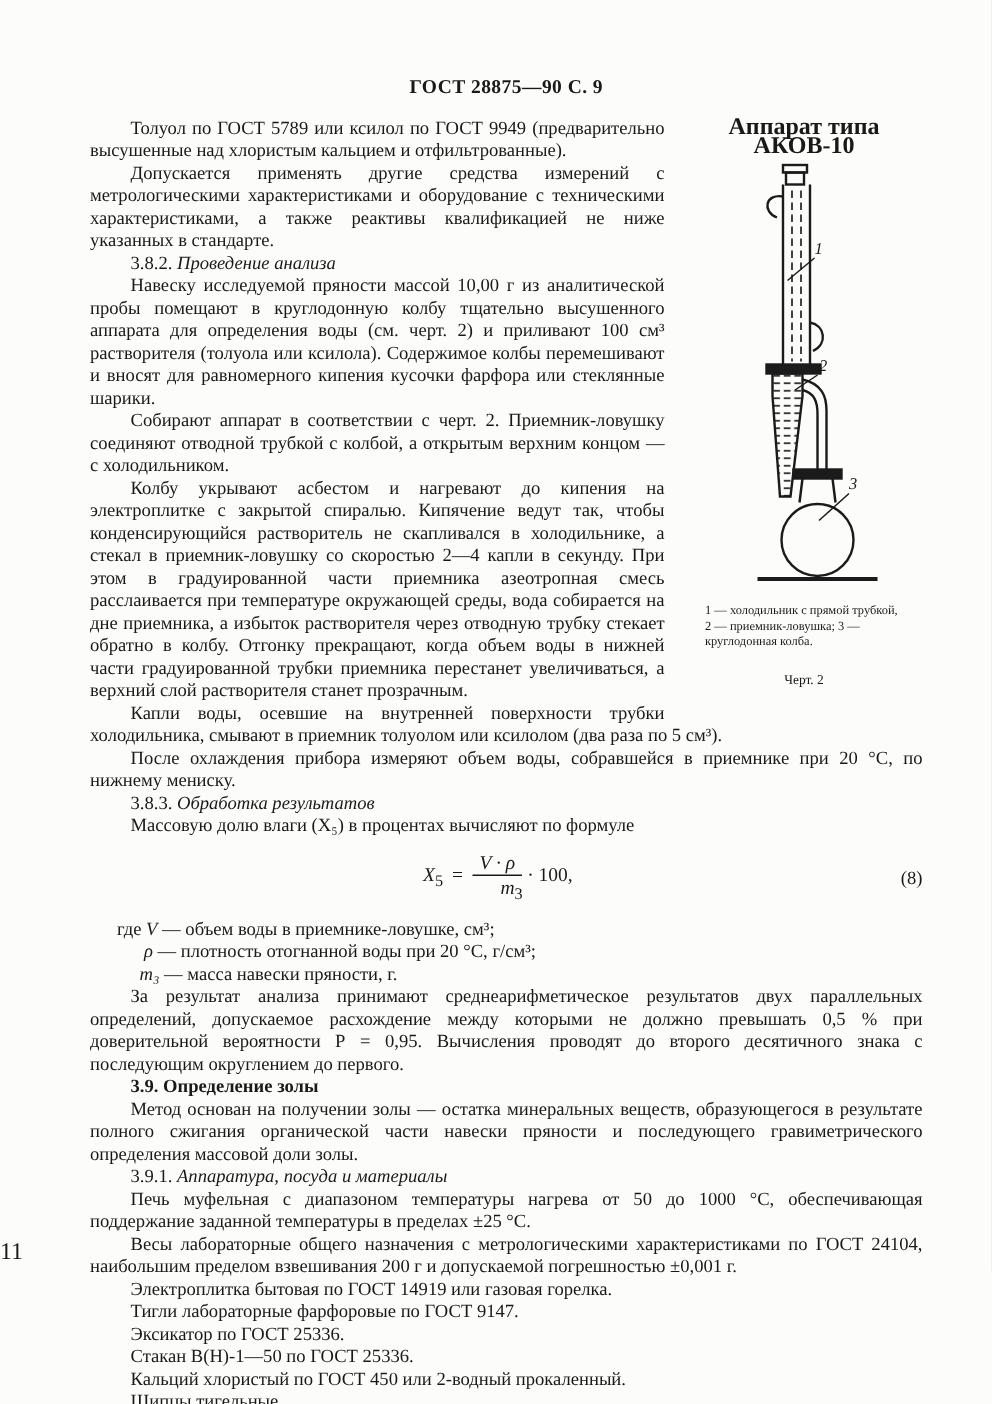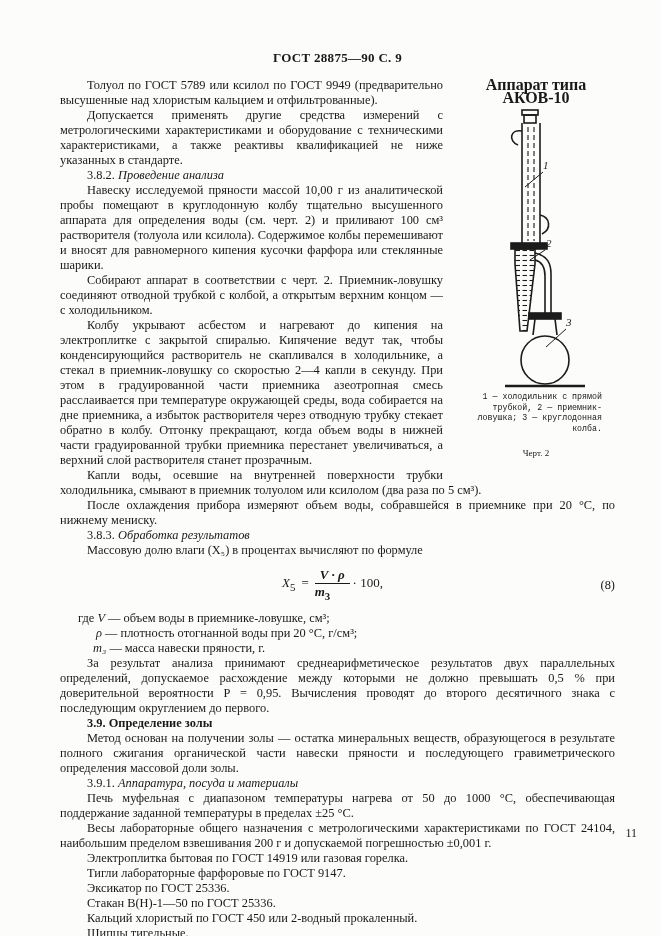--- a/index.html
+++ b/index.html
@@ -25,50 +25,50 @@
     float:right;
     width:158px;
     margin-left:14px;
     margin-bottom:14px;
     text-align:center;
   }
   .figtitle{font-weight:bold;font-size:16px;line-height:13px;margin-bottom:4px;text-align:center;}
   .figcol svg{display:block;margin:0 auto;}
   .figcap{
     font-size:8.3px;line-height:10.5px;
-    width:132px;margin:0 auto 0;
-    text-align:right;hyphens:none;font-family:Liberation Mono, monospace;
+    width:132px;margin:10px auto 0;
+    text-align:left;hyphens:none;
   }
   .fignum{font-size:9px;margin-top:12px;text-align:center;}
   .para{margin:0;text-indent:27px;}
   .ital{font-style:italic;}
   .bold{font-weight:bold;}
   .formula-row{
     display:flex;align-items:center;
     margin:10px 0 8px 0;
     clear:none;
   }
   .formula{margin-left:222px;font-size:13px;white-space:nowrap;}
   .formula i{font-family:"Liberation Serif","DejaVu Serif",serif;}
   .eqs{padding:0 6px;}
-  .frac{display:inline-block;text-align:left;vertical-align:-9px;line-height:14px;font-weight:bold;}
+  .frac{display:inline-block;text-align:right;vertical-align:-9px;line-height:14px;}
   .fnum{display:block;border-bottom:1.2px solid #191919;padding:0 5px 1px;}
   .fden{display:block;padding-top:1px;}
   .fmult{padding-left:3px;}
   .eqnum{margin-left:auto;font-size:12.4px;}
   .where{margin:2px 0 0 0;}
   .wl{text-align:left;}
   .wl1{padding-left:18px;}
   .wl2{padding-left:36px;}
   .wl3{padding-left:33px;}
   .pagenum{
     position:absolute;
     top:826px;left:0;width:637px;
-    text-align:right;
-    font-size:12px;
+    text-align:left;
+    font-size:16px;
   }
 </style>
 </head>
 <body>
 
 <div class="page">
 
   <div class="hdr">ГОСТ 28875—90 С. 9</div>
 
   <div class="content">

